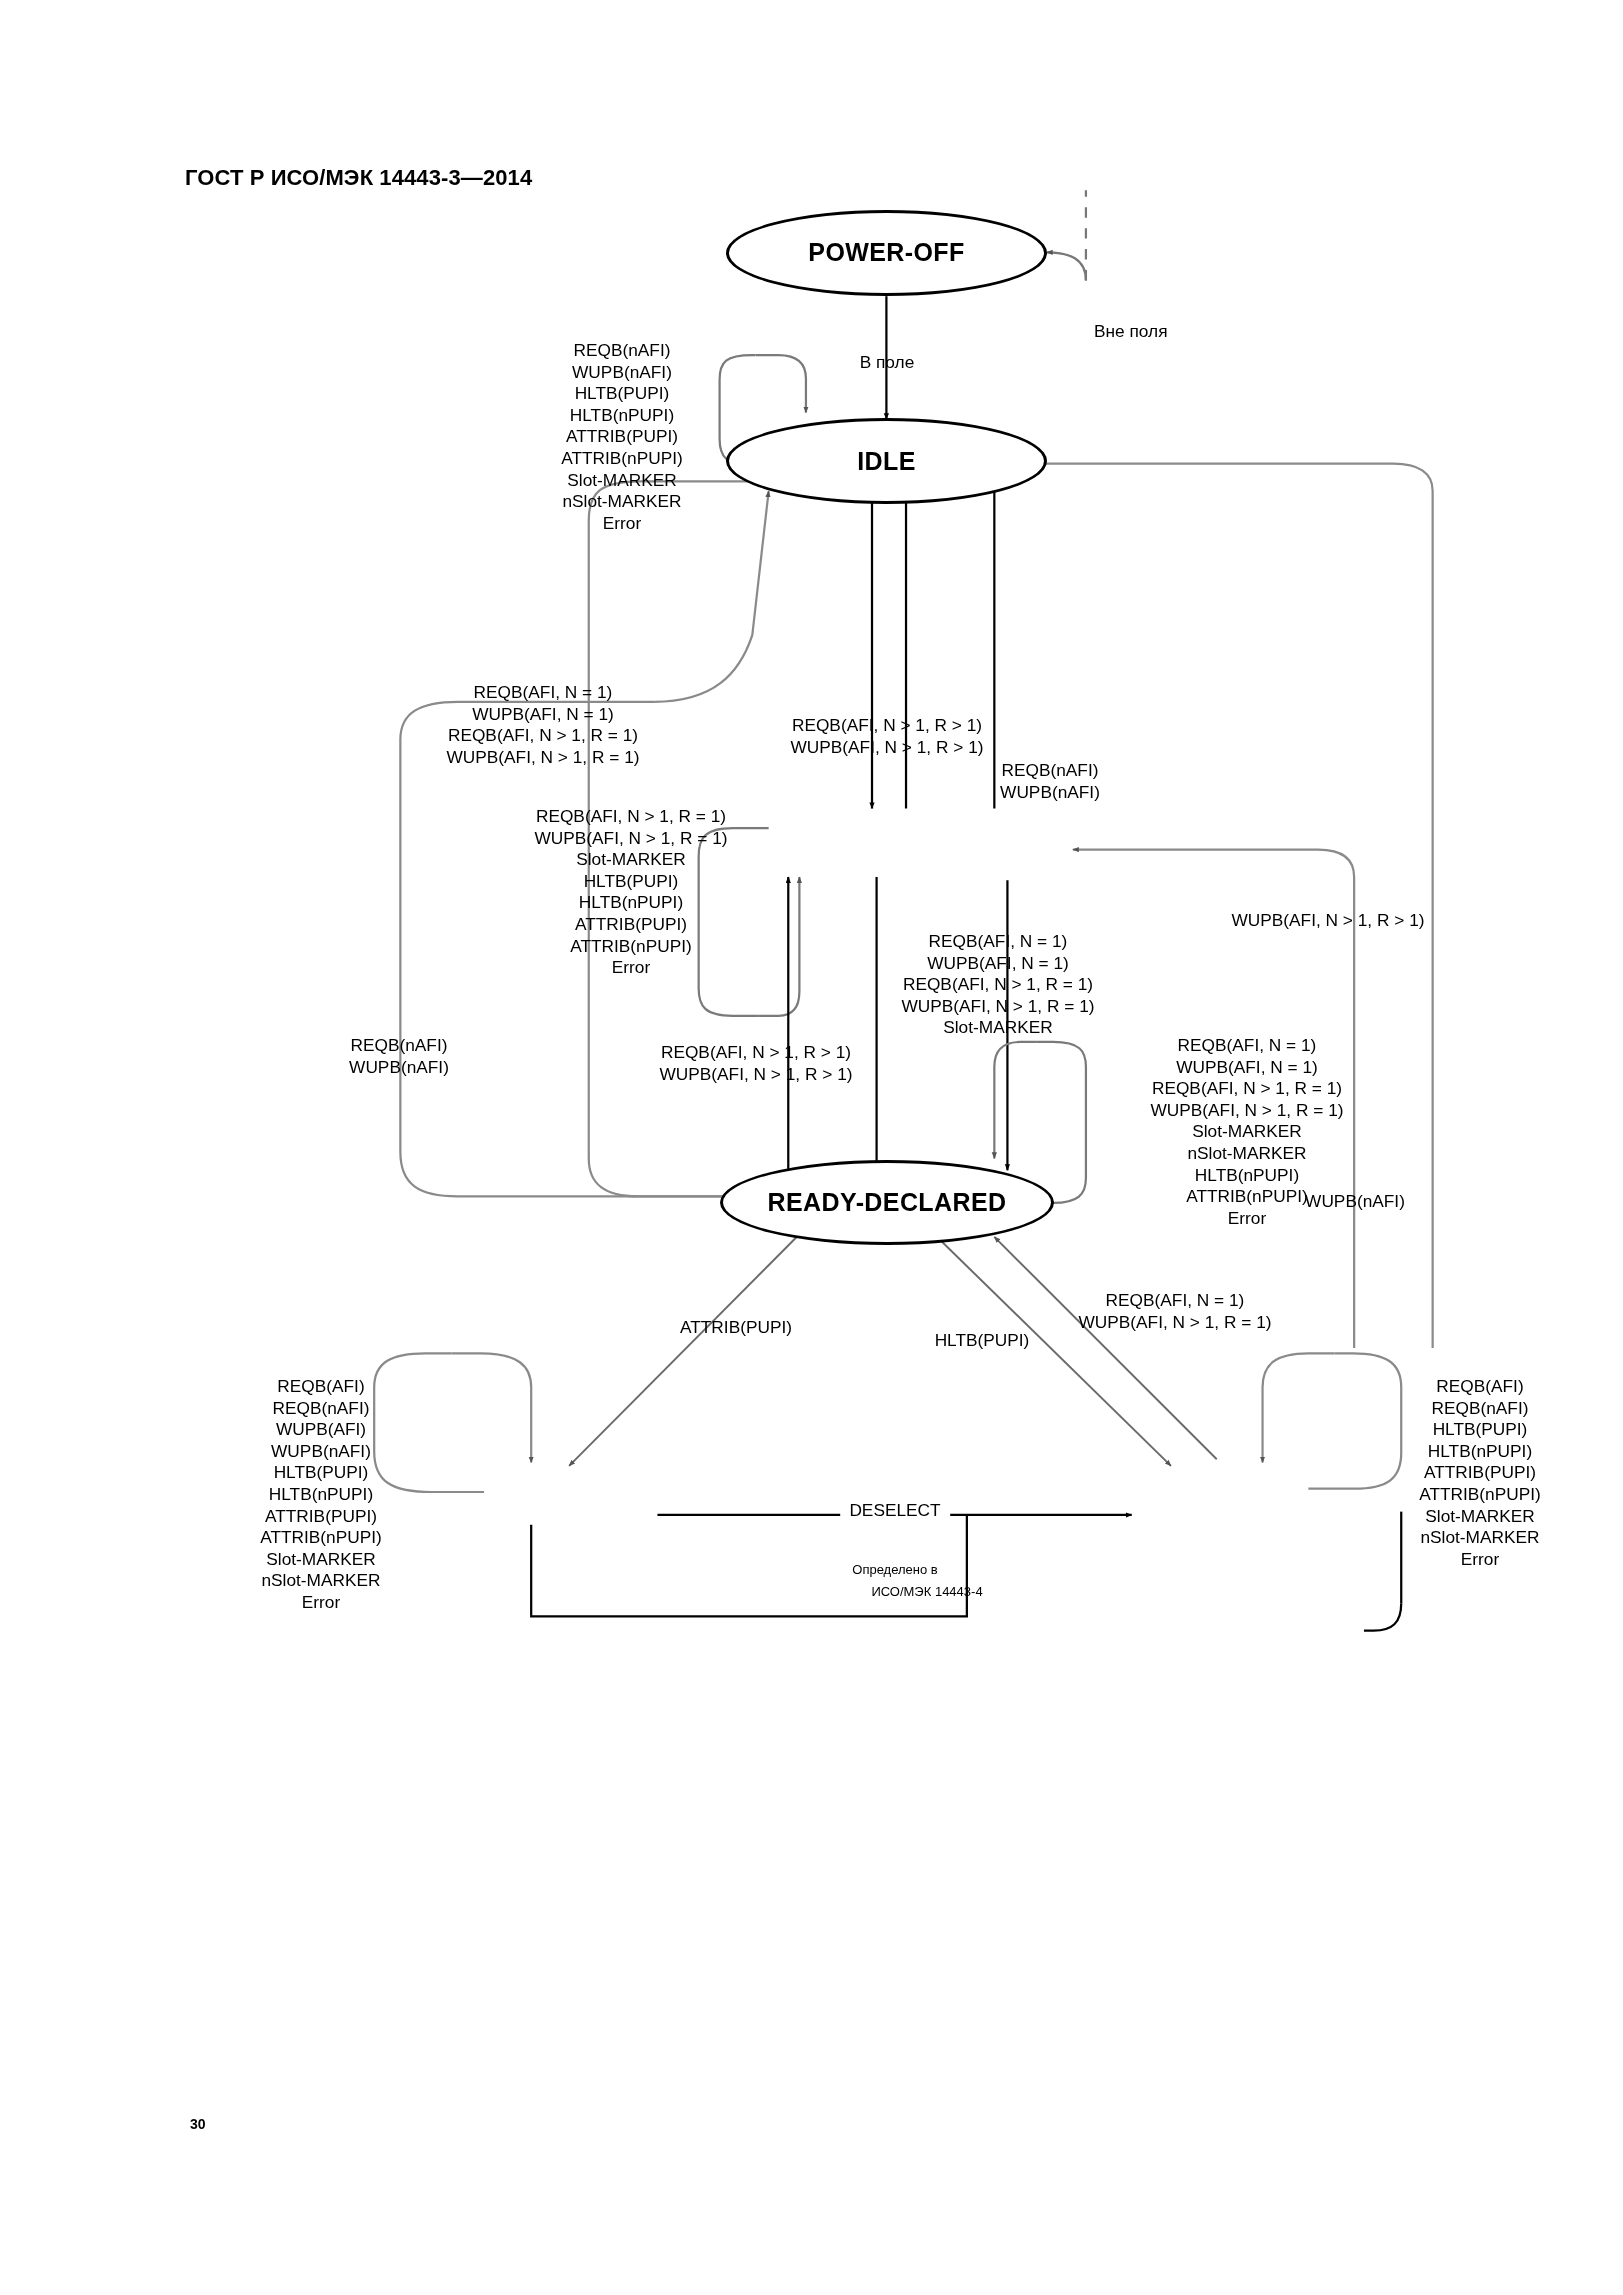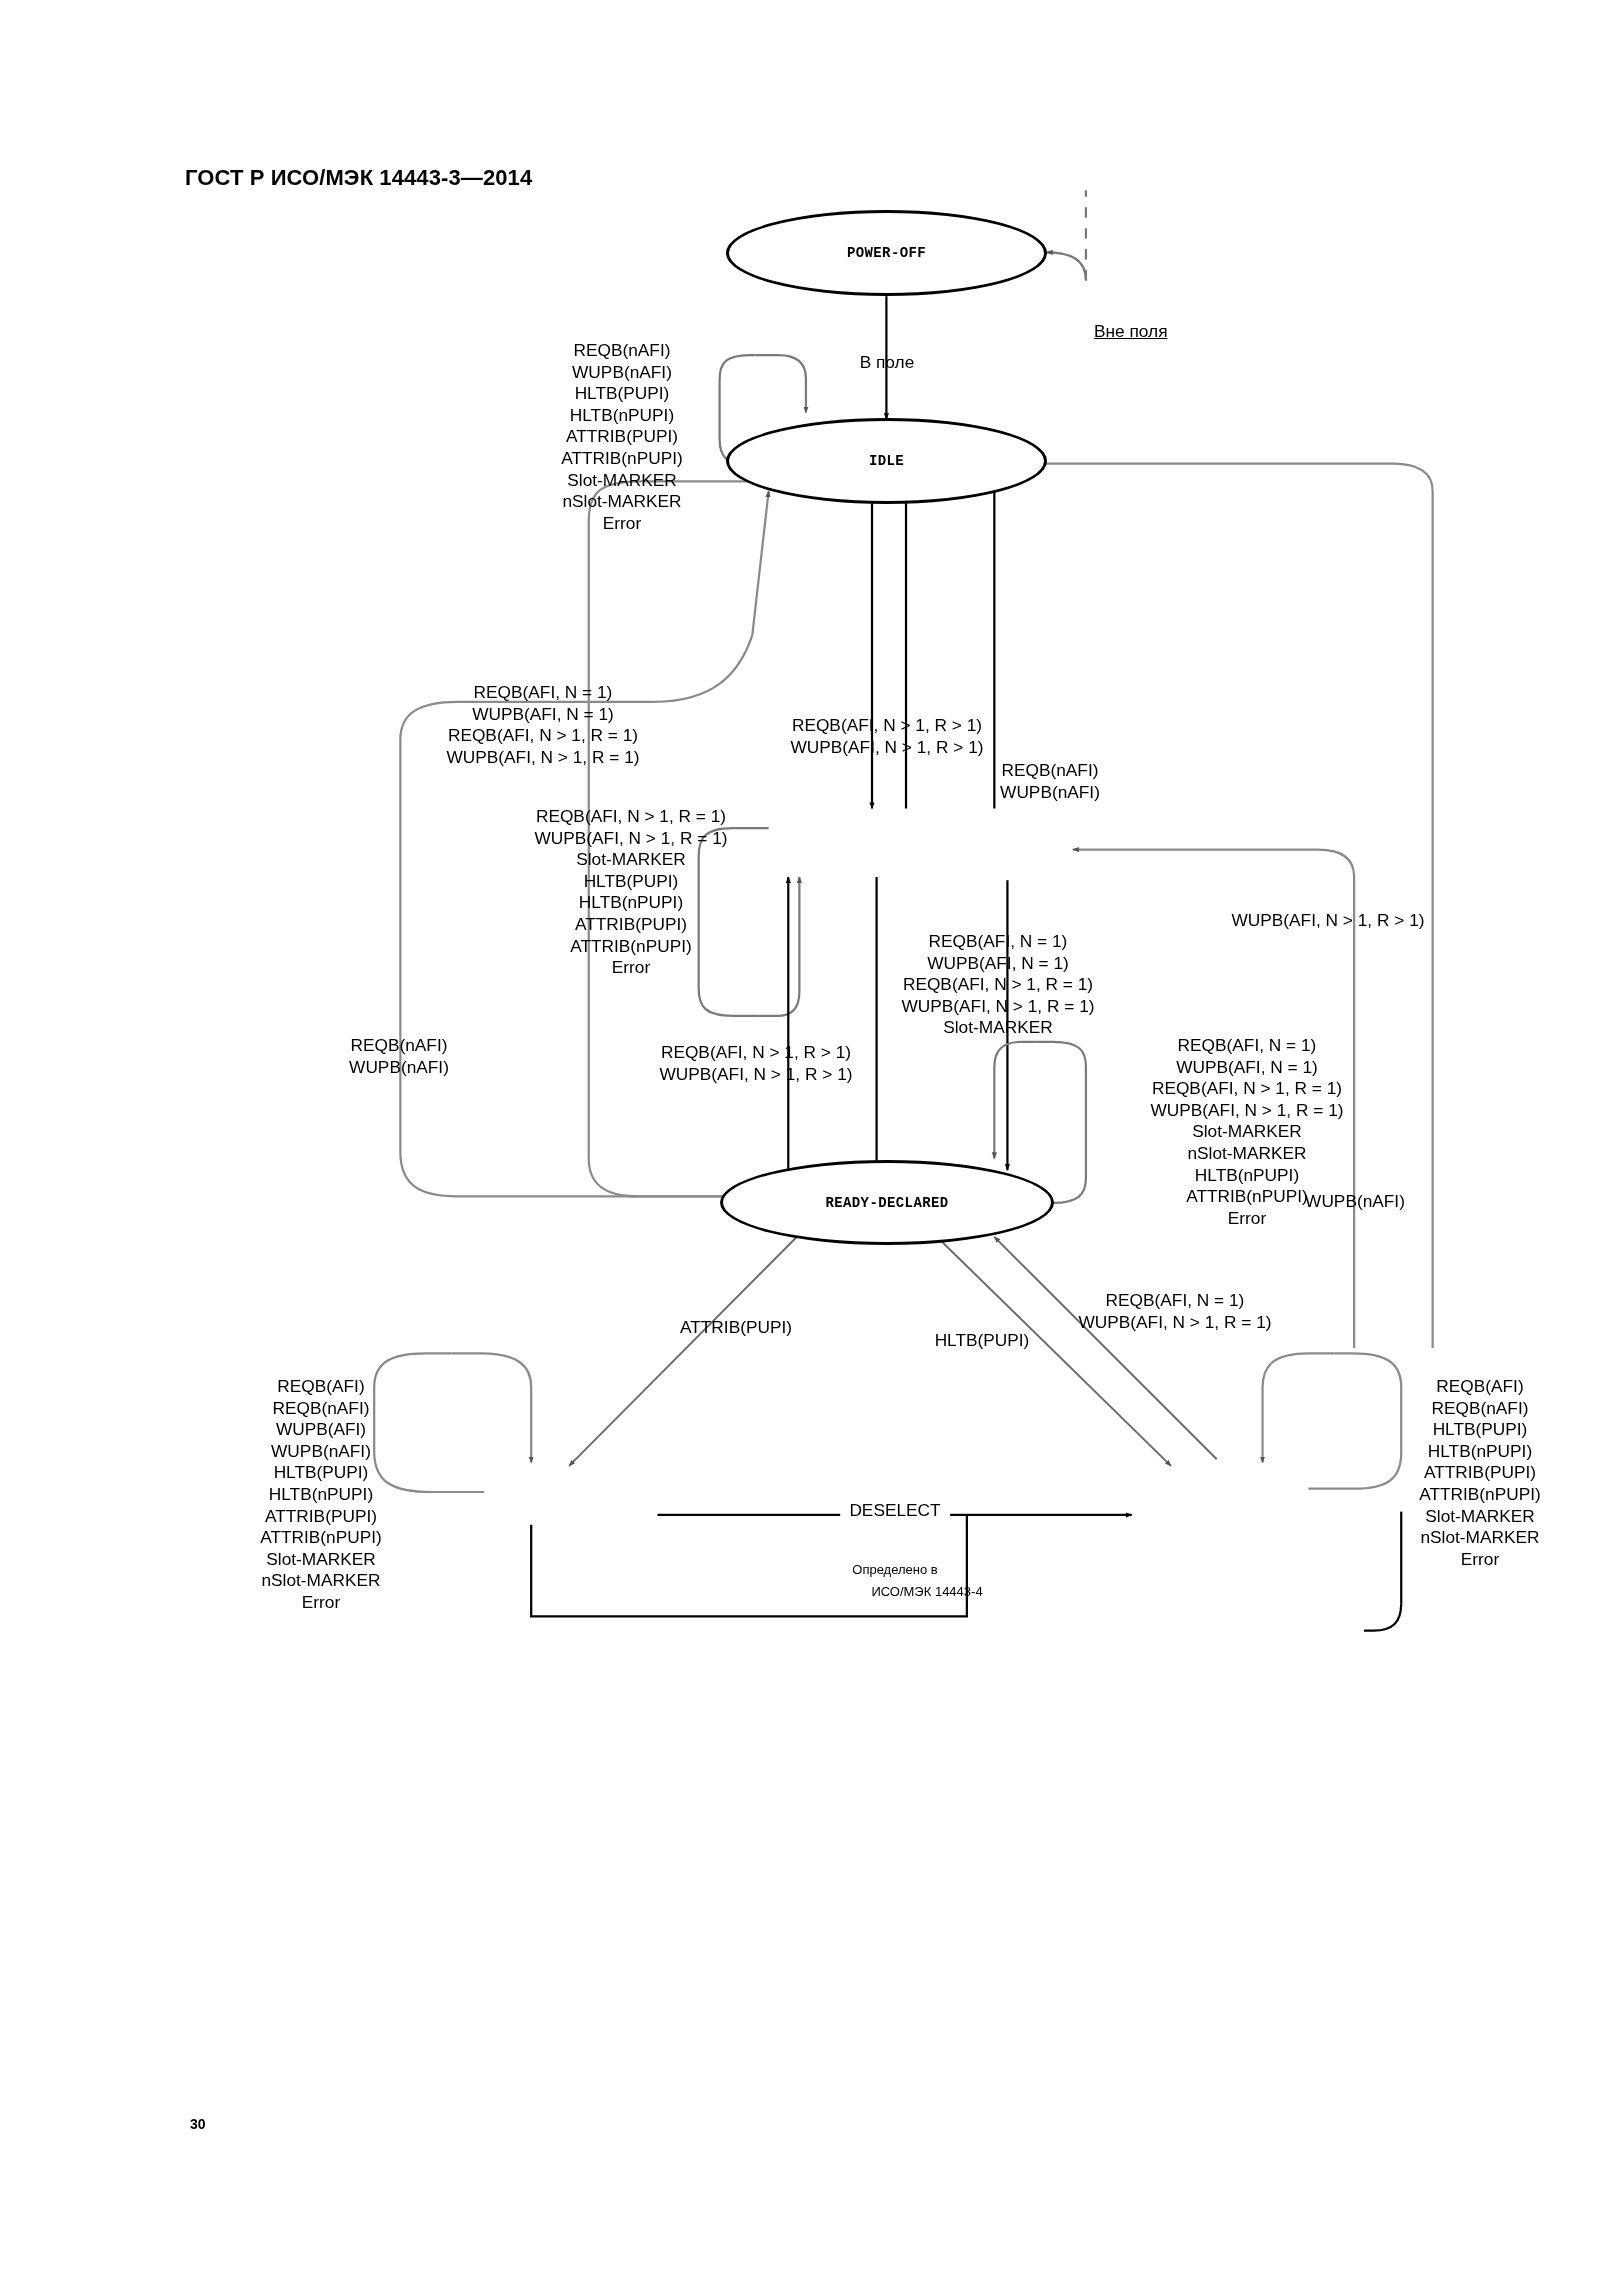--- a/index.html
+++ b/index.html
@@ -70,25 +70,24 @@
     border: 3.9px solid #000;
     border-radius: 50%;
     background: #ffffff;
     display: flex;
     align-items: center;
     justify-content: center;
     box-sizing: border-box;
     z-index: 5;
   }
   .state span {
-    font-size: 14px;
+    font-size: 25px;
     font-weight: bold;
     letter-spacing: 0.4px;
     white-space: nowrap;
-    font-family: Liberation Mono, monospace;
   }
 
   
   .lbl {
     position: absolute;
     font-size: 17.3px;
     line-height: 21.6px;
     white-space: nowrap;
     z-index: 6;
     background: transparent;
@@ -195,21 +194,21 @@
       <span>IDLE</span>
     </div>
 
 
     <div class="state" style="left:720px; top:944px; width:334px; height:85px;">
       <span>READY-DECLARED</span>
     </div>
 
 
 
-    <div class="lbl l" style="left:1094px; top:105px;text-decoration:underline;">Вне поля</div>
+    <div class="lbl l" style="left:1094px; top:105px;">Вне поля</div>
 
     <div class="lbl c" style="left:887px; top:136px;">В поле</div>
 
     <div class="lbl c multiline" style="left:622px; top:124px;">
         <div>REQB(nAFI)</div>
         <div>WUPB(nAFI)</div>
         <div>HLTB(PUPI)</div>
         <div>HLTB(nPUPI)</div>
         <div>ATTRIB(PUPI)</div>
         <div>ATTRIB(nPUPI)</div>

